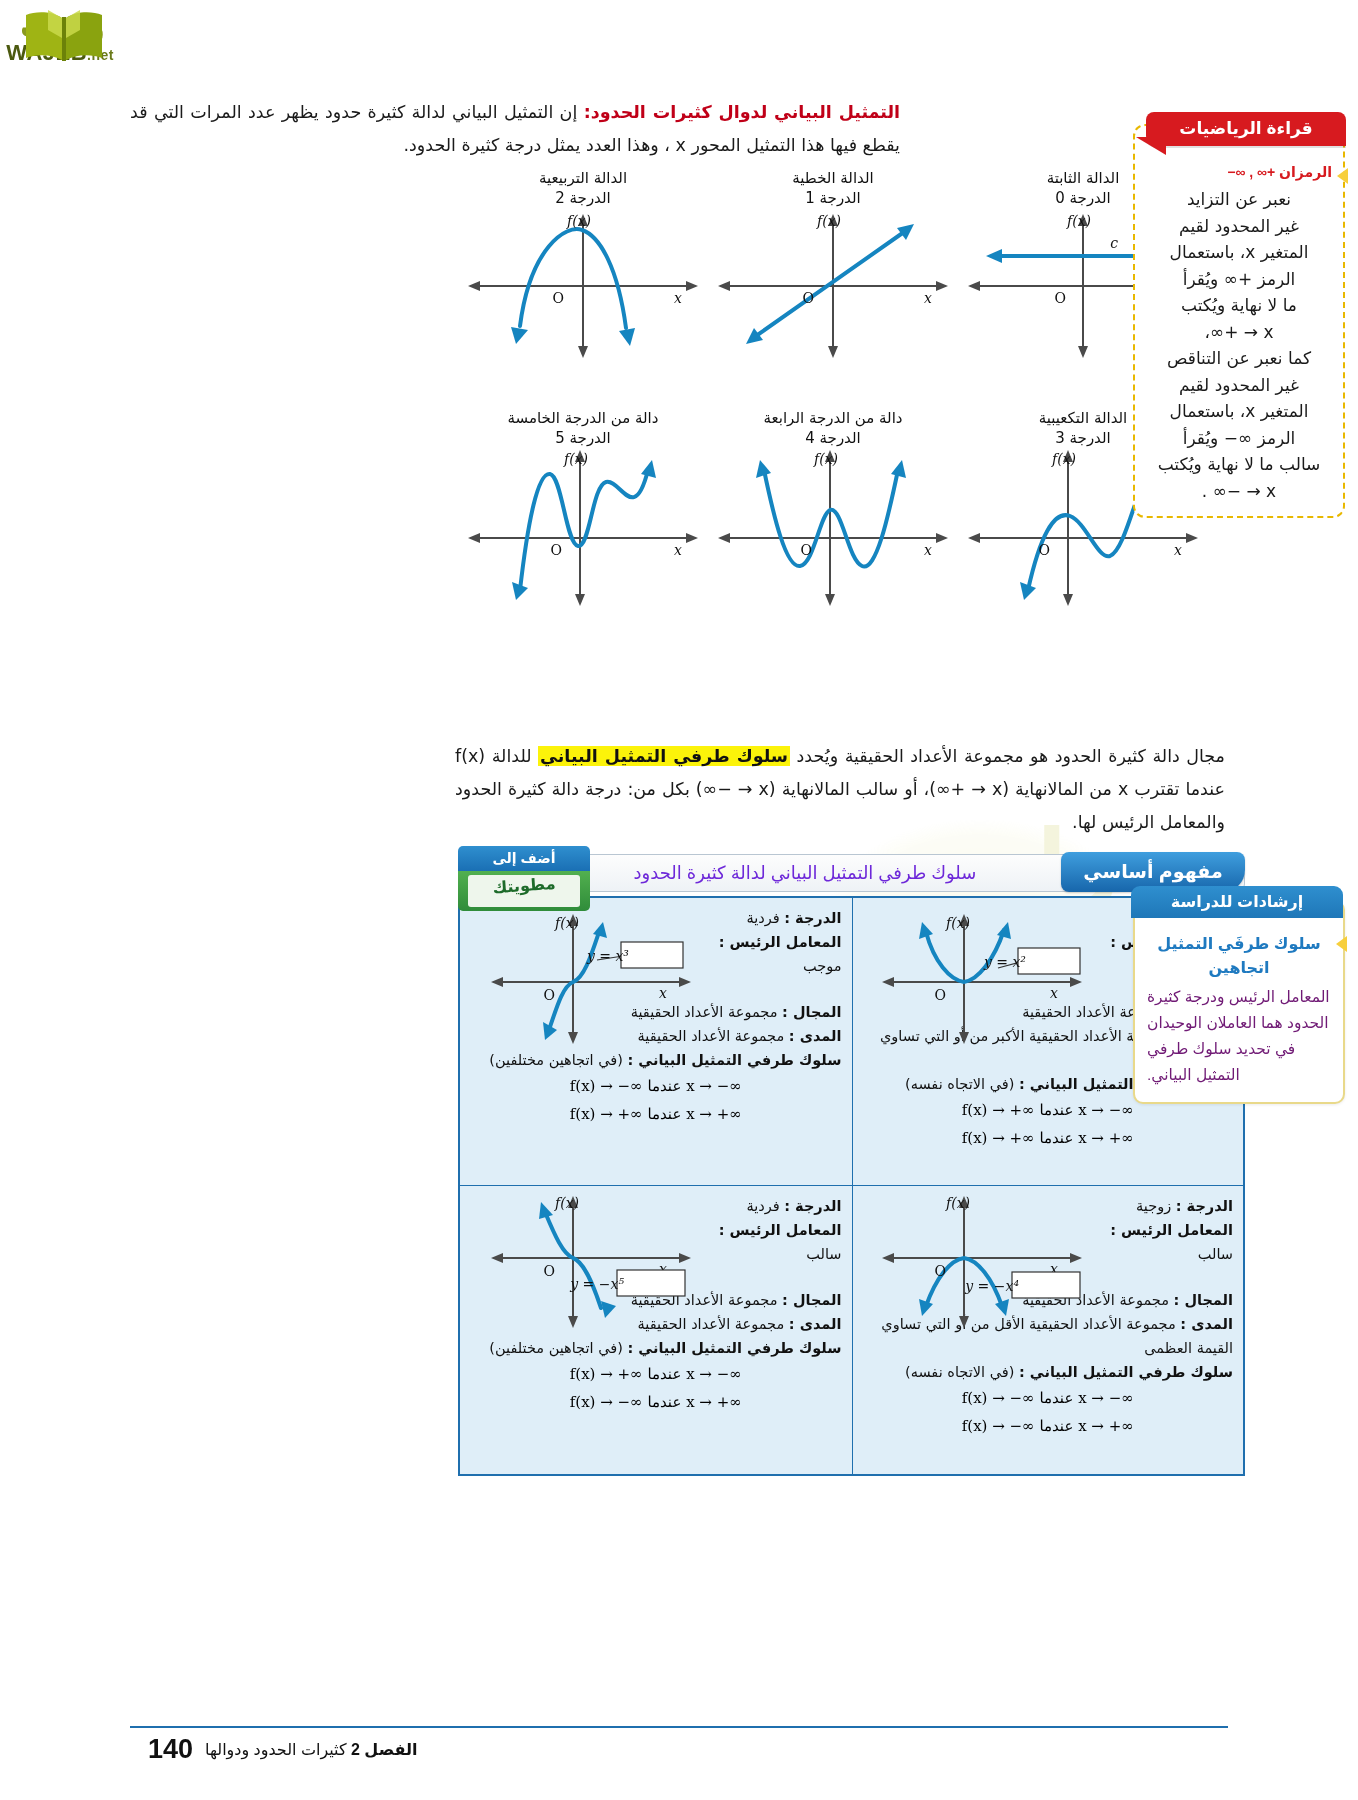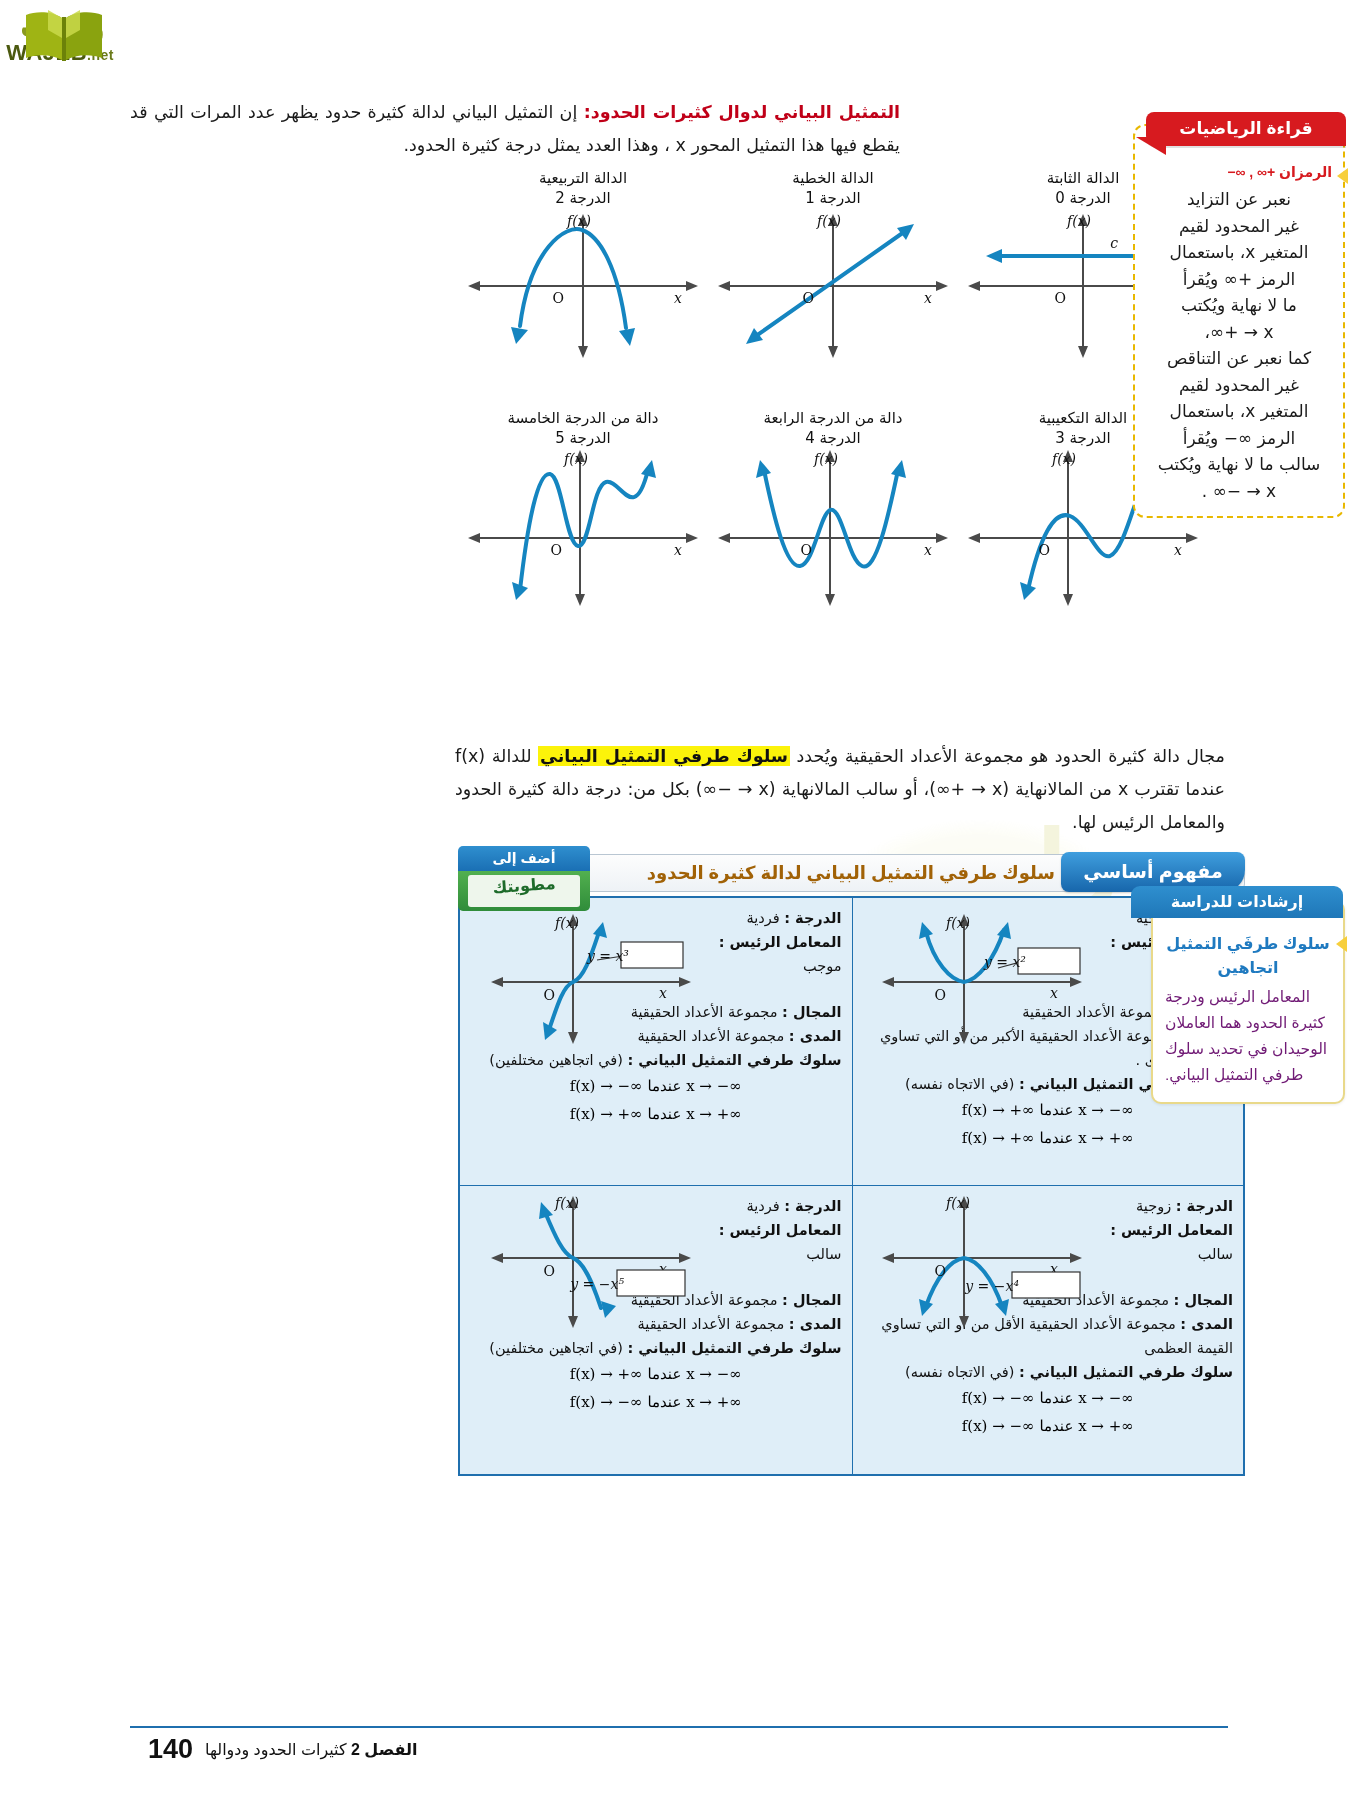--- a/index.html
+++ b/index.html
@@ -61,21 +61,21 @@
   .read-tab:after{ content:""; position:absolute; left:-10px; bottom:-9px; width:30px; height:18px;
       background:#d71a1f; clip-path:polygon(0 0,100% 0,100% 100%); border-radius:0 0 0 6px;}
   .read-title { color:#d71a1f; font-weight:bold; font-size:14px; direction:rtl;
       text-align:right; margin:4px 0 6px 0; position:relative; }
   .read-title:before{ content:""; position:absolute; right:-16px; top:4px; width:0;height:0;
       border-top:8px solid transparent; border-bottom:8px solid transparent;
       border-right:11px solid #f7cf3c; }
   .read-lines { direction:rtl; text-align:center; font-size:17px; line-height:26.5px;
       color:#1a1a1a; font-family:"DejaVu Sans",sans-serif; }
 
-  .study-panel { right:13px; top:900px; width:194px; }
+  .study-panel { right:13px; top:900px; width:212px; }
   .study-body { border:2px solid #e9d98a; border-radius:10px; background:#fff;
       padding:30px 12px 14px 12px; position:relative; box-shadow:0 1px 3px rgba(0,0,0,.08); }
   .study-tab { position:absolute; right:0; top:-16px; width:212px; height:32px;
       background:linear-gradient(#2f8fcf,#1f77b8); color:#fff; font-weight:bold; font-size:16px;
       text-align:center; line-height:32px; border-radius:9px 9px 0 0; direction:rtl; }
   .study-h { color:#1f7ac0; font-weight:bold; font-size:16px; direction:rtl;
       text-align:center; line-height:24px; position:relative; margin-bottom:4px;}
   .study-h:before{ content:""; position:absolute; right:-16px; top:4px; width:0;height:0;
       border-top:8px solid transparent; border-bottom:8px solid transparent;
       border-right:11px solid #f7cf3c; }
@@ -85,22 +85,22 @@
   .concept { position:absolute; right:113px; top:852px; width:787px; height:630px; z-index:3; }
   .c-head { position:relative; height:42px; }
   .c-head-bar { position:absolute; right:0; top:2px; width:700px; height:38px;
       background:linear-gradient(#fdfdfd,#eef2f6); border:1px solid #b9c6d2;
       border-radius:8px 24px 8px 8px; }
   .c-badge { position:absolute; right:0; top:0; width:184px; height:40px;
       background:linear-gradient(#3f9ede,#1766ab); border-radius:8px 8px 22px 8px;
       color:#fff; font-weight:bold; font-size:19px; line-height:40px; text-align:center;
       direction:rtl; box-shadow:0 1px 2px rgba(0,0,0,.2); }
   .c-title { position:absolute; right:190px; top:2px; width:500px; height:38px;
-      color:#a16207; font-weight:bold; font-size:18px; line-height:38px; direction:rtl;
-      }
+      color:#6d28d9; font-weight:normal; font-size:18px; line-height:38px; direction:rtl;
+      text-align:center; }
   .fold { position:absolute; left:0; top:-6px; width:132px; height:64px; z-index:4;}
   .fold-top { width:132px; height:25px; background:linear-gradient(#2f8fcf,#1a6fb4);
       border-radius:5px 5px 0 0; color:#fff; font-size:14px; font-weight:bold;
       text-align:center; line-height:25px; direction:rtl;}
   .fold-bot { width:132px; height:40px; background:linear-gradient(#52b04f,#2f8c3a);
       border-radius:0 0 5px 5px; position:relative; overflow:hidden;}
   .fold-bot .inner{ position:absolute; left:10px; top:4px; width:112px; height:32px;
       background:#eef6ec; border-radius:3px; }
   .fold-bot .lbl{ position:absolute; left:0; top:5px; width:132px; text-align:center;
       color:#1d6b2a; font-weight:bold; font-size:16px; direction:rtl;

